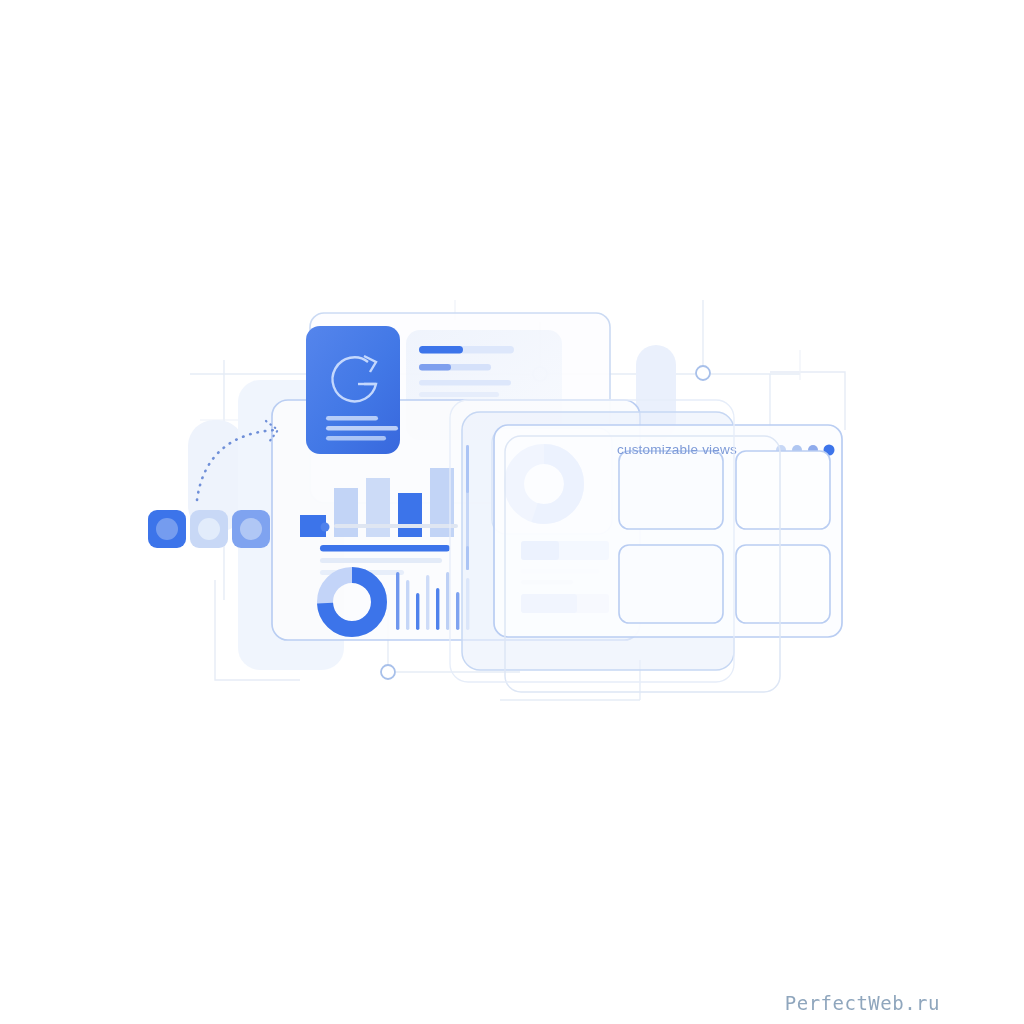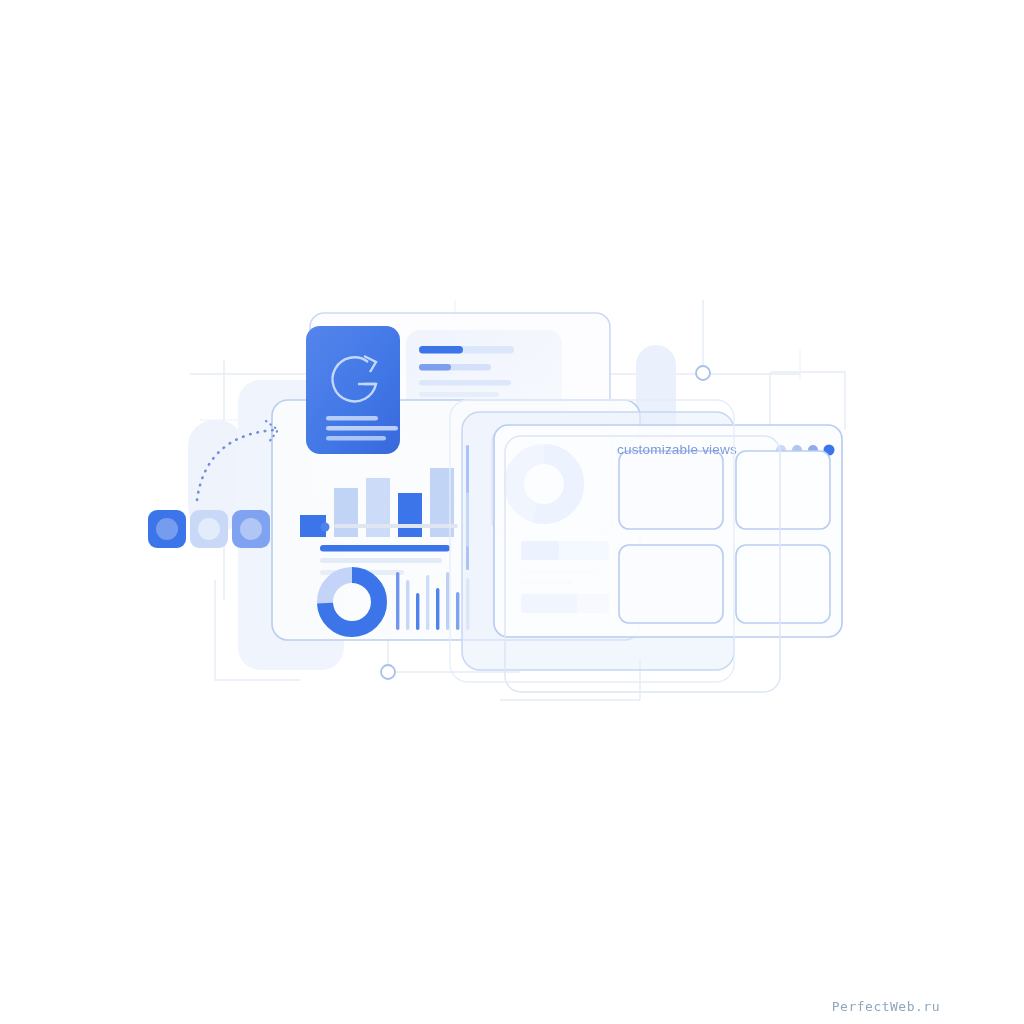--- a/index.html
+++ b/index.html
@@ -24,21 +24,21 @@
   #stage svg {
     display: block;
     width: 1024px;
     height: 1024px;
   }
   .wm {
     position: absolute;
     right: 84px;
     bottom: 10px;
     font-family: "DejaVu Sans Mono", "Liberation Mono", monospace;
-    font-size: 13px;
+    font-size: 19px;
     letter-spacing: 0.5px;
     color: #8fa6bd;
     user-select: none;
   }
 </style>
 </head>
 <body>
 
 <div id="stage">
 <svg viewBox="0 0 1024 1024" xmlns="http://www.w3.org/2000/svg">

